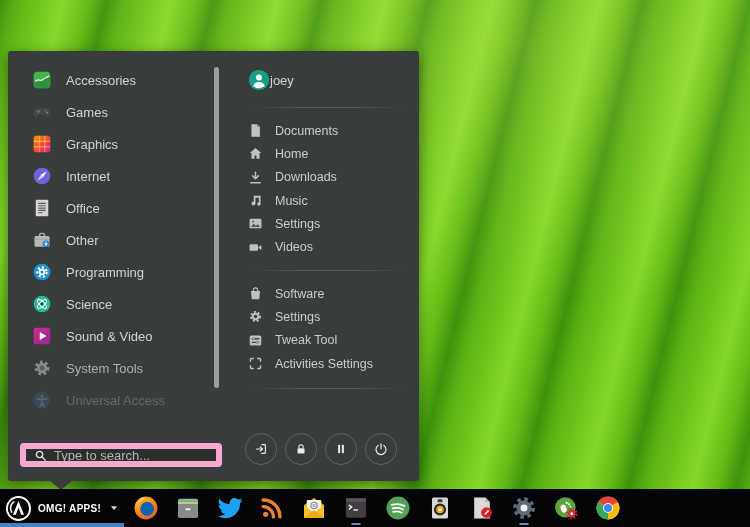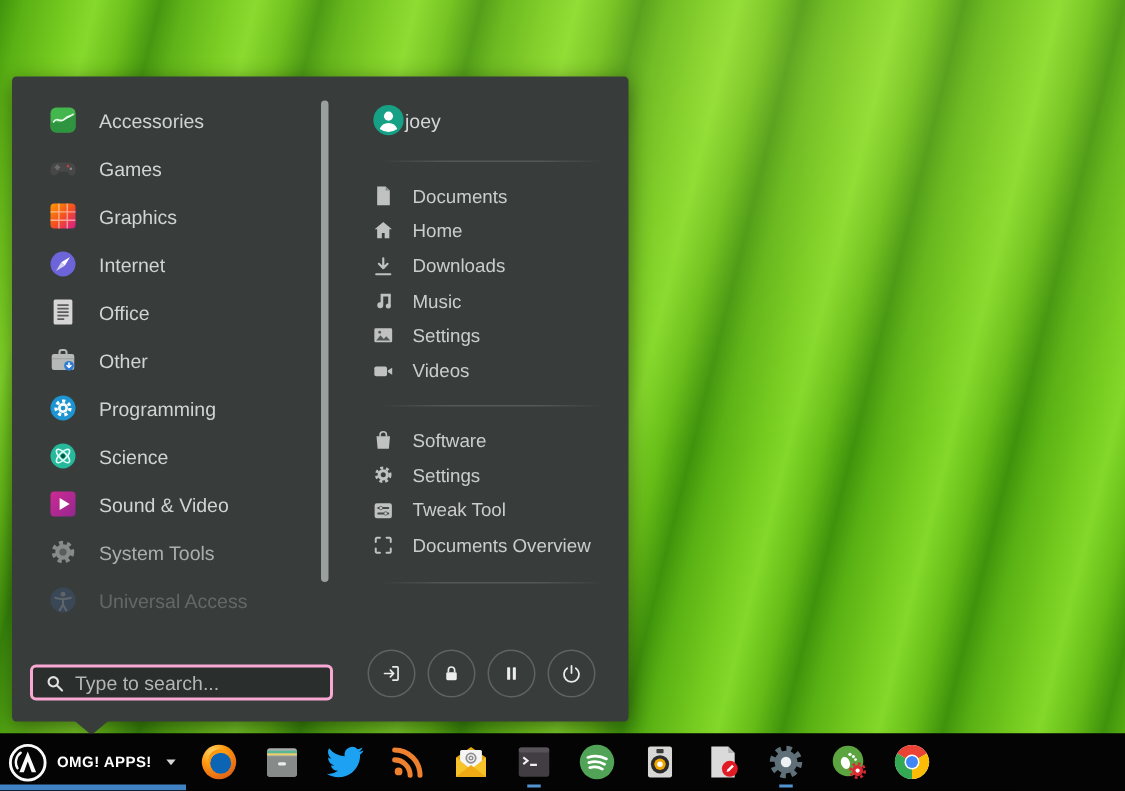--- a/index.html
+++ b/index.html
@@ -48,21 +48,21 @@
   .place-row .ic{width:15px;height:15px;flex:none;opacity:.9;}
   .place-row .lbl{font-size:12.5px;color:#cbcdcc;white-space:nowrap;}
 
   .session{position:absolute;left:237px;top:382px;display:flex;gap:8px;}
   .session-btn{width:32px;height:32px;border-radius:50%;border:1px solid #5e6462;
     display:flex;align-items:center;justify-content:center;box-sizing:border-box;}
   .session-btn .ic{width:14px;height:14px;}
 
   
   .search{position:absolute;left:12px;top:392px;width:202px;height:24px;
-    background:#2a2e2d;border:2px solid #f9a8d4;border-radius:4px;
+    background:#2a2e2d;border:6px solid #f9a8d4;border-radius:4px;
     display:flex;align-items:center;padding:0 8px;gap:7px;box-sizing:border-box;}
   .search .ic{width:13px;height:13px;flex:none;}
   .search-input{background:none;border:none;outline:none;width:100%;
     color:#c4c6c5;font-size:13px;font-family:inherit;padding:0;}
   .search-input::placeholder{color:#b4b6b5;opacity:1;}
 
   
   .taskbar{position:absolute;left:0;top:489px;width:750px;height:38px;background:#040404;}
   .apps-btn{position:relative;height:100%;display:inline-flex;align-items:center;
     gap:6px;padding:0 5px 0 5px;}
@@ -350,21 +350,21 @@
           </span>
           <span class="lbl">Tweak Tool</span>
         </div>
 
         <div class="place-row">
           <span class="ic">
             <svg viewBox="0 0 24 24" fill="none" stroke="#cfd1d0" stroke-width="2.1" stroke-linecap="round" stroke-linejoin="round">
               <path d="M4 8.5V5.2A1.2 1.2 0 0 1 5.2 4h3.3M15.5 4h3.3A1.2 1.2 0 0 1 20 5.2v3.3M20 15.5v3.3a1.2 1.2 0 0 1-1.2 1.2h-3.3M8.5 20H5.2A1.2 1.2 0 0 1 4 18.8v-3.3"></path>
             </svg>
           </span>
-          <span class="lbl">Documents Overview</span>
+          <span class="lbl">Activities Settings</span>
         </div>
       </div>
 
     <div class="sep sep3"></div>
 
     <div class="session">
 
         <div class="session-btn">
           <span class="ic">
             <svg viewBox="0 0 24 24" fill="none" stroke="#ececec" stroke-width="1.9" stroke-linecap="round" stroke-linejoin="round">

